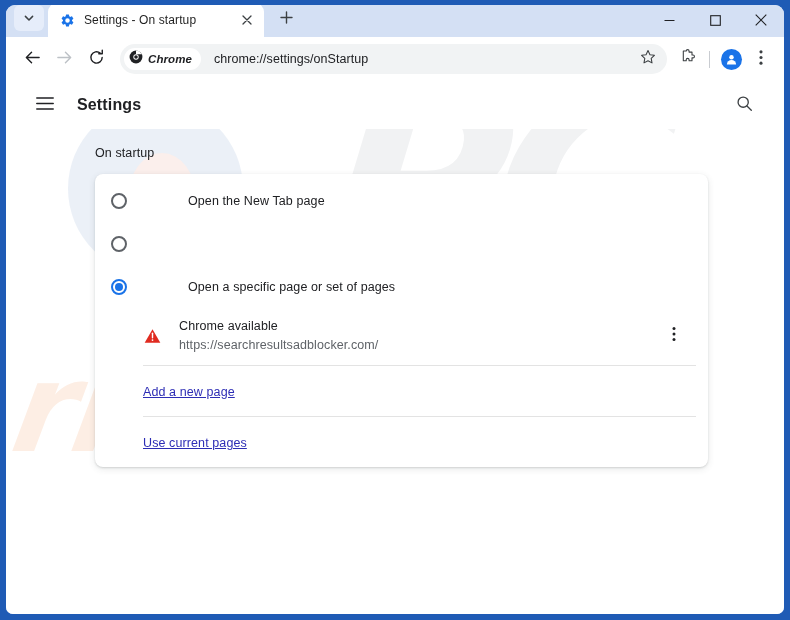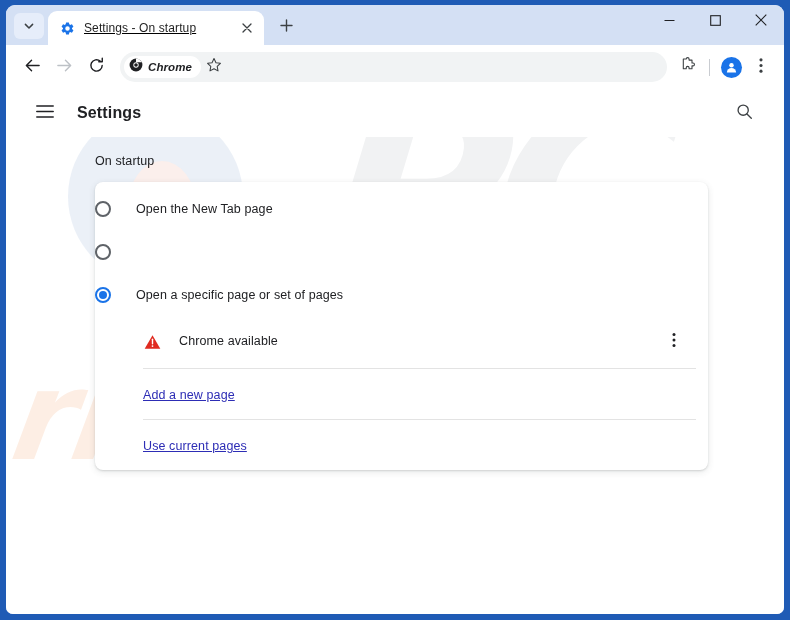--- a/index.html
+++ b/index.html
@@ -27,27 +27,26 @@
     background: #d9e4f7;
     border-radius: 9px 9px 7px 7px;
     overflow: hidden;
     display: flex;
     flex-direction: column;
   }
 
   
   #tab-strip {
     position: relative;
-    height: 40px;
+    height: 32px;
     background: #d4e0f4;
     display: flex;
     align-items: flex-end;
     flex: 0 0 auto;
     padding-left: 6px;
-    text-decoration: underline;
   }
 
   #tab-search-button {
     width: 30px;
     height: 26px;
     margin: 0 4px 6px 2px;
     border-radius: 6px;
     background: #e6edfa;
     display: flex;
     align-items: center;
@@ -317,21 +316,23 @@
     background: #ffffff;
     border-radius: 8px;
     box-shadow: 0 1px 2px rgba(60,64,67,0.18), 0 2px 6px 1px rgba(60,64,67,0.09);
     padding: 0 0 0 0;
   }
 
   .radio-row {
     display: flex;
     align-items: center;
     height: 43px;
-    cursor: pointer;
+    padding-left: 16px;
+    cursor: pointer;
+    gap: 36px;
   }
   .radio-row:first-child { margin-top: 5px; }
 
   .radio {
     width: 16px;
     height: 16px;
     border-radius: 50%;
     border: 2px solid #5f6368;
     flex: 0 0 auto;
     position: relative;
@@ -507,20 +508,21 @@
           <span>
             <svg width="14" height="14" viewBox="0 0 24 24">
               <circle cx="12" cy="12" r="11" fill="#202124"></circle>
               <circle cx="12" cy="12" r="4.6" fill="#ffffff"></circle>
               <circle cx="12" cy="12" r="3.1" fill="#202124"></circle>
               <path d="M12 7.4 H21.6 A11 11 0 0 0 12 1 Z" fill="#ffffff"></path>
             </svg>
           </span>
           <span id="chrome-chip-label">Chrome</span>
         </div>
+        <span id="omnibox-url">chrome://settings/onStartup</span>
         <span id="bookmark-star">
           <span>
             <svg width="16" height="16" viewBox="0 0 18 18">
               <path d="M9 1.8 L11.2 6.4 L16.2 7.1 L12.6 10.6 L13.5 15.6 L9 13.2 L4.5 15.6 L5.4 10.6 L1.8 7.1 L6.8 6.4 Z" fill="none" stroke="#3c4043" stroke-width="1.2" stroke-linejoin="round"></path>
             </svg>
           </span>
         </span>
       </div>
 
       <div id="extensions-button">
@@ -605,20 +607,21 @@
           <div id="page-entry">
             <span id="warning-icon">
               <svg width="17" height="16" viewBox="0 0 18 17">
                 <path d="M9 1.3 L17.3 15.6 H0.7 Z" fill="#e02b20"></path>
                 <path d="M9 5.6 L9 10.3" stroke="#ffffff" stroke-width="1.5" stroke-linecap="round"></path>
                 <circle cx="9" cy="12.8" r="0.95" fill="#ffffff"></circle>
               </svg>
             </span>
             <div id="page-entry-text">
               <div id="page-entry-title">Chrome available</div>
+              <div id="page-entry-url">https://searchresultsadblocker.com/</div>
             </div>
             <span id="page-entry-menu">
               <span>
                 <svg width="4" height="16" viewBox="0 0 4 16">
                   <circle cx="2" cy="2.4" r="1.5" fill="#202124"></circle>
                   <circle cx="2" cy="8" r="1.5" fill="#202124"></circle>
                   <circle cx="2" cy="13.6" r="1.5" fill="#202124"></circle>
                 </svg>
               </span>
             </span>

